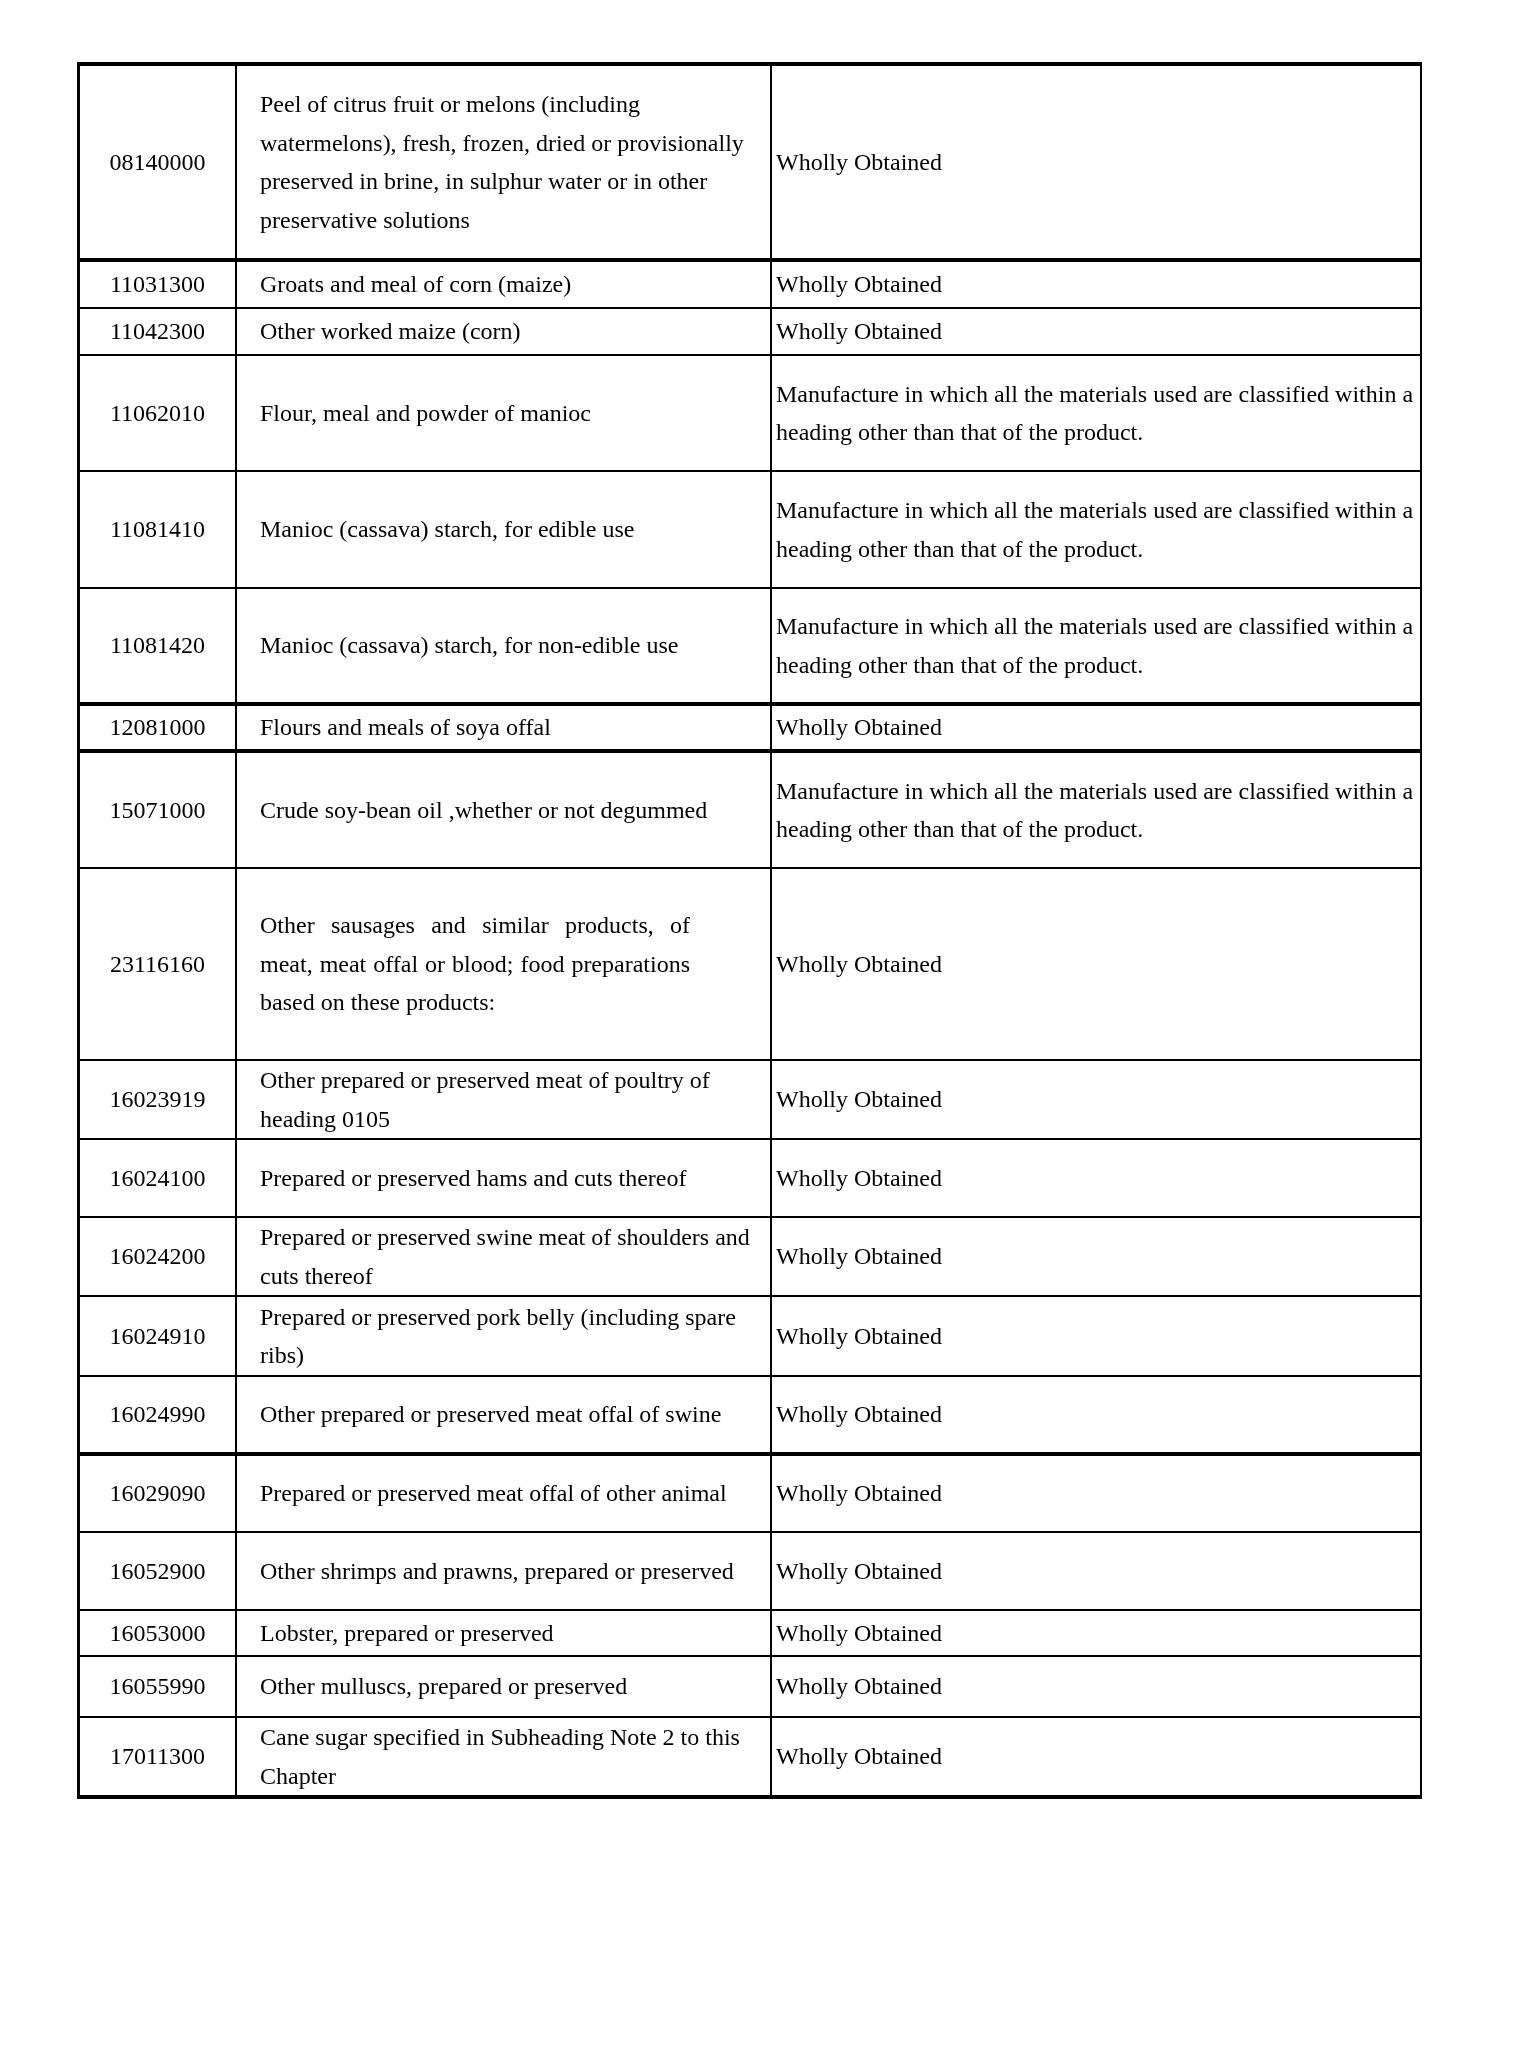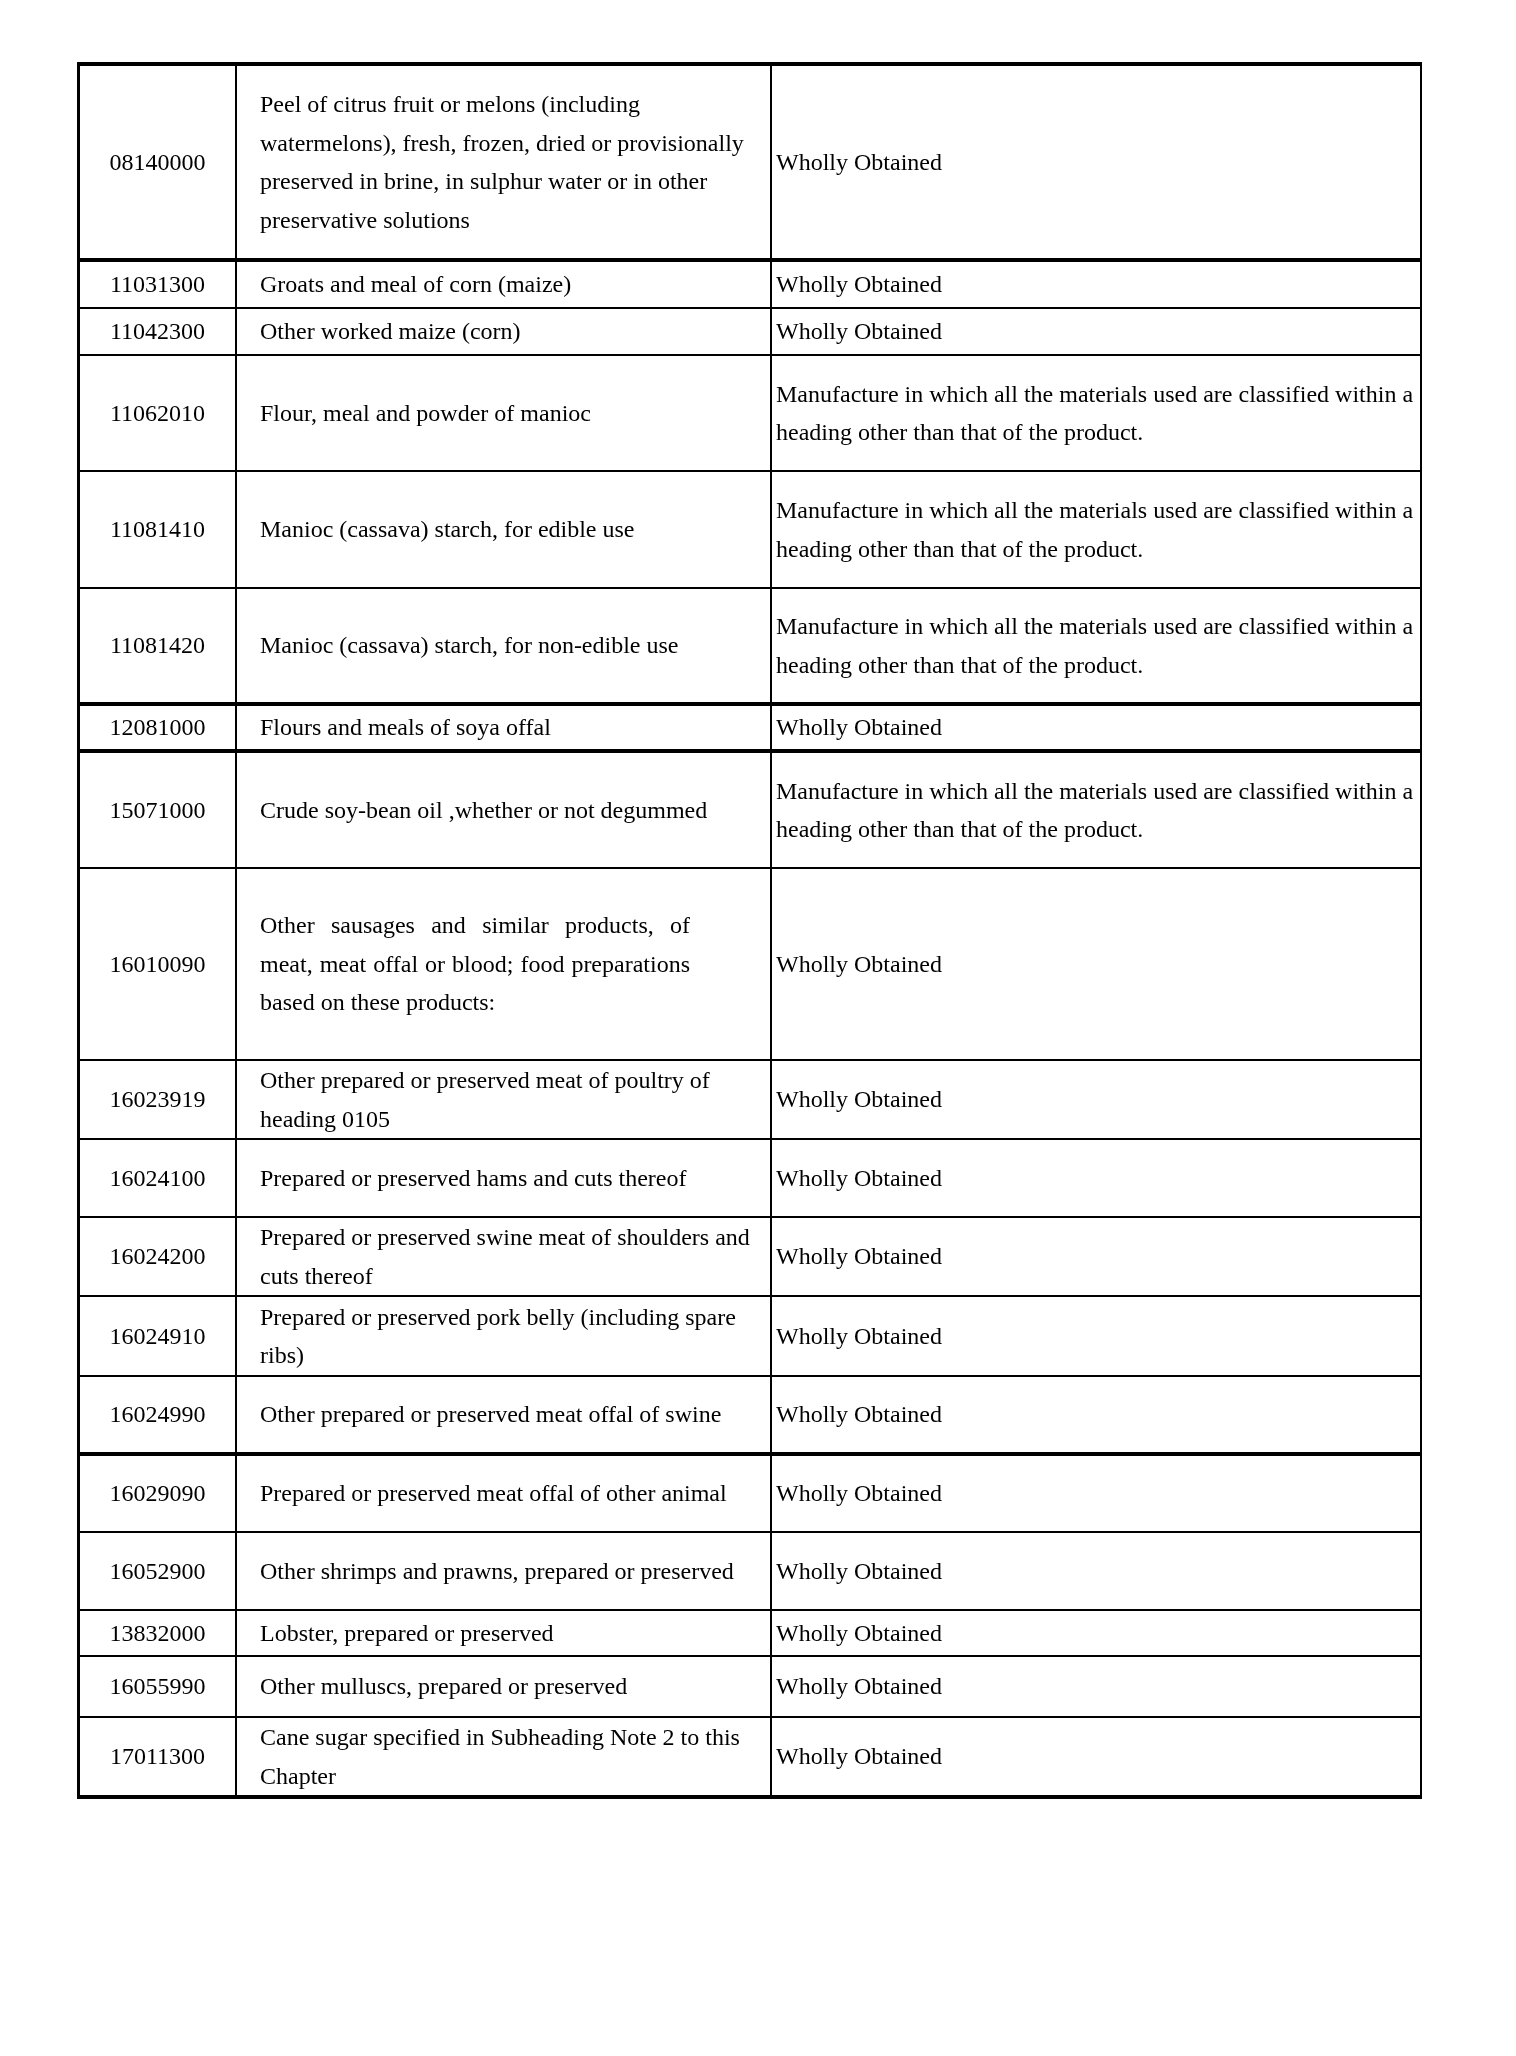--- a/index.html
+++ b/index.html
@@ -55,21 +55,21 @@
       <td class="c-code">12081000</td>
       <td class="c-desc">Flours and meals of soya offal</td>
       <td class="c-crit">Wholly Obtained</td>
     </tr>
     <tr style="height:117px">
       <td class="c-code">15071000</td>
       <td class="c-desc">Crude soy-bean oil ,whether or not degummed</td>
       <td class="c-crit">Manufacture in which all the materials used are classified within a heading other than that of the product.</td>
     </tr>
     <tr style="height:192px">
-      <td class="c-code">16010090</td>
+      <td class="c-code">23116160</td>
       <td class="c-desc justify" style="padding-right:80px">Other sausages and similar products, of meat, meat offal or blood; food preparations based on these products:</td>
       <td class="c-crit">Wholly Obtained</td>
     </tr>
     <tr style="height:79px">
       <td class="c-code">16023919</td>
       <td class="c-desc">Other prepared or preserved meat of poultry of heading 0105</td>
       <td class="c-crit">Wholly Obtained</td>
     </tr>
     <tr style="height:78px">
       <td class="c-code">16024100</td>
@@ -95,21 +95,21 @@
       <td class="c-code">16029090</td>
       <td class="c-desc">Prepared or preserved meat offal of other animal</td>
       <td class="c-crit">Wholly Obtained</td>
     </tr>
     <tr style="height:78px">
       <td class="c-code">16052900</td>
       <td class="c-desc">Other shrimps and prawns, prepared or preserved</td>
       <td class="c-crit">Wholly Obtained</td>
     </tr>
     <tr style="height:46px">
-      <td class="c-code">13832000</td>
+      <td class="c-code">16053000</td>
       <td class="c-desc">Lobster, prepared or preserved</td>
       <td class="c-crit">Wholly Obtained</td>
     </tr>
     <tr style="height:61px">
       <td class="c-code">16055990</td>
       <td class="c-desc">Other mulluscs, prepared or preserved</td>
       <td class="c-crit">Wholly Obtained</td>
     </tr>
     <tr class="thick" style="height:78px">
       <td class="c-code">17011300</td>

